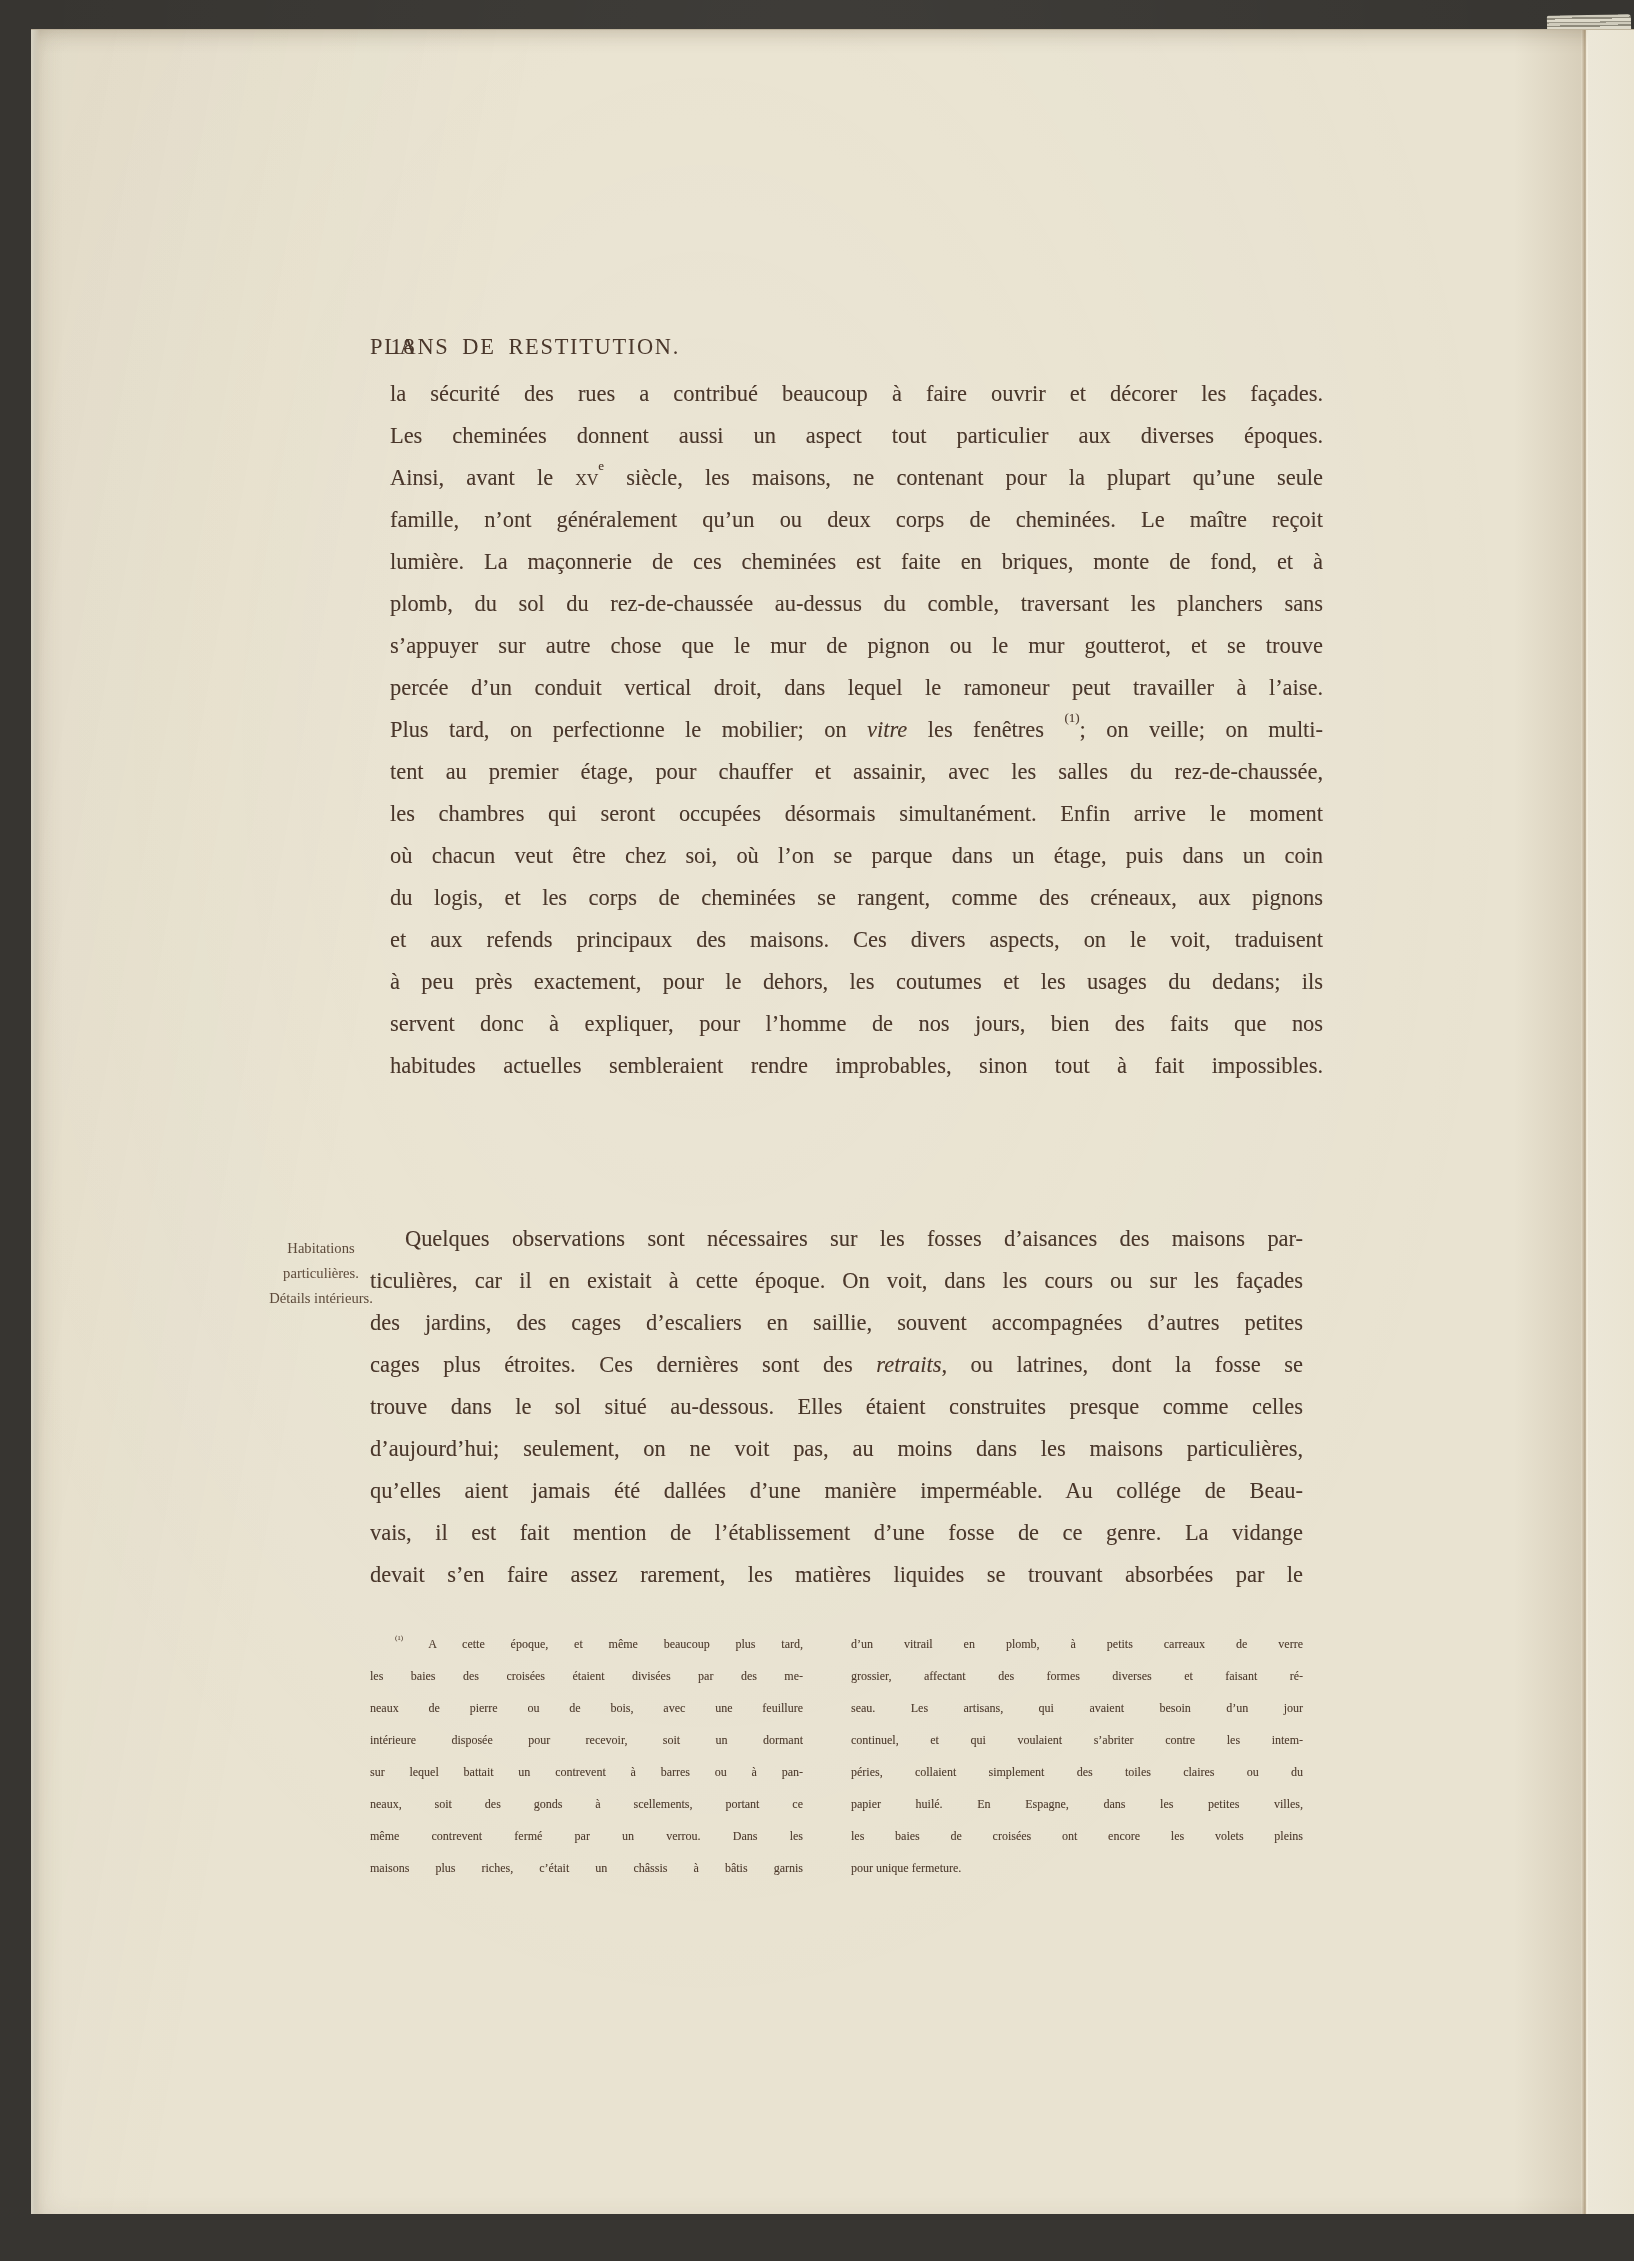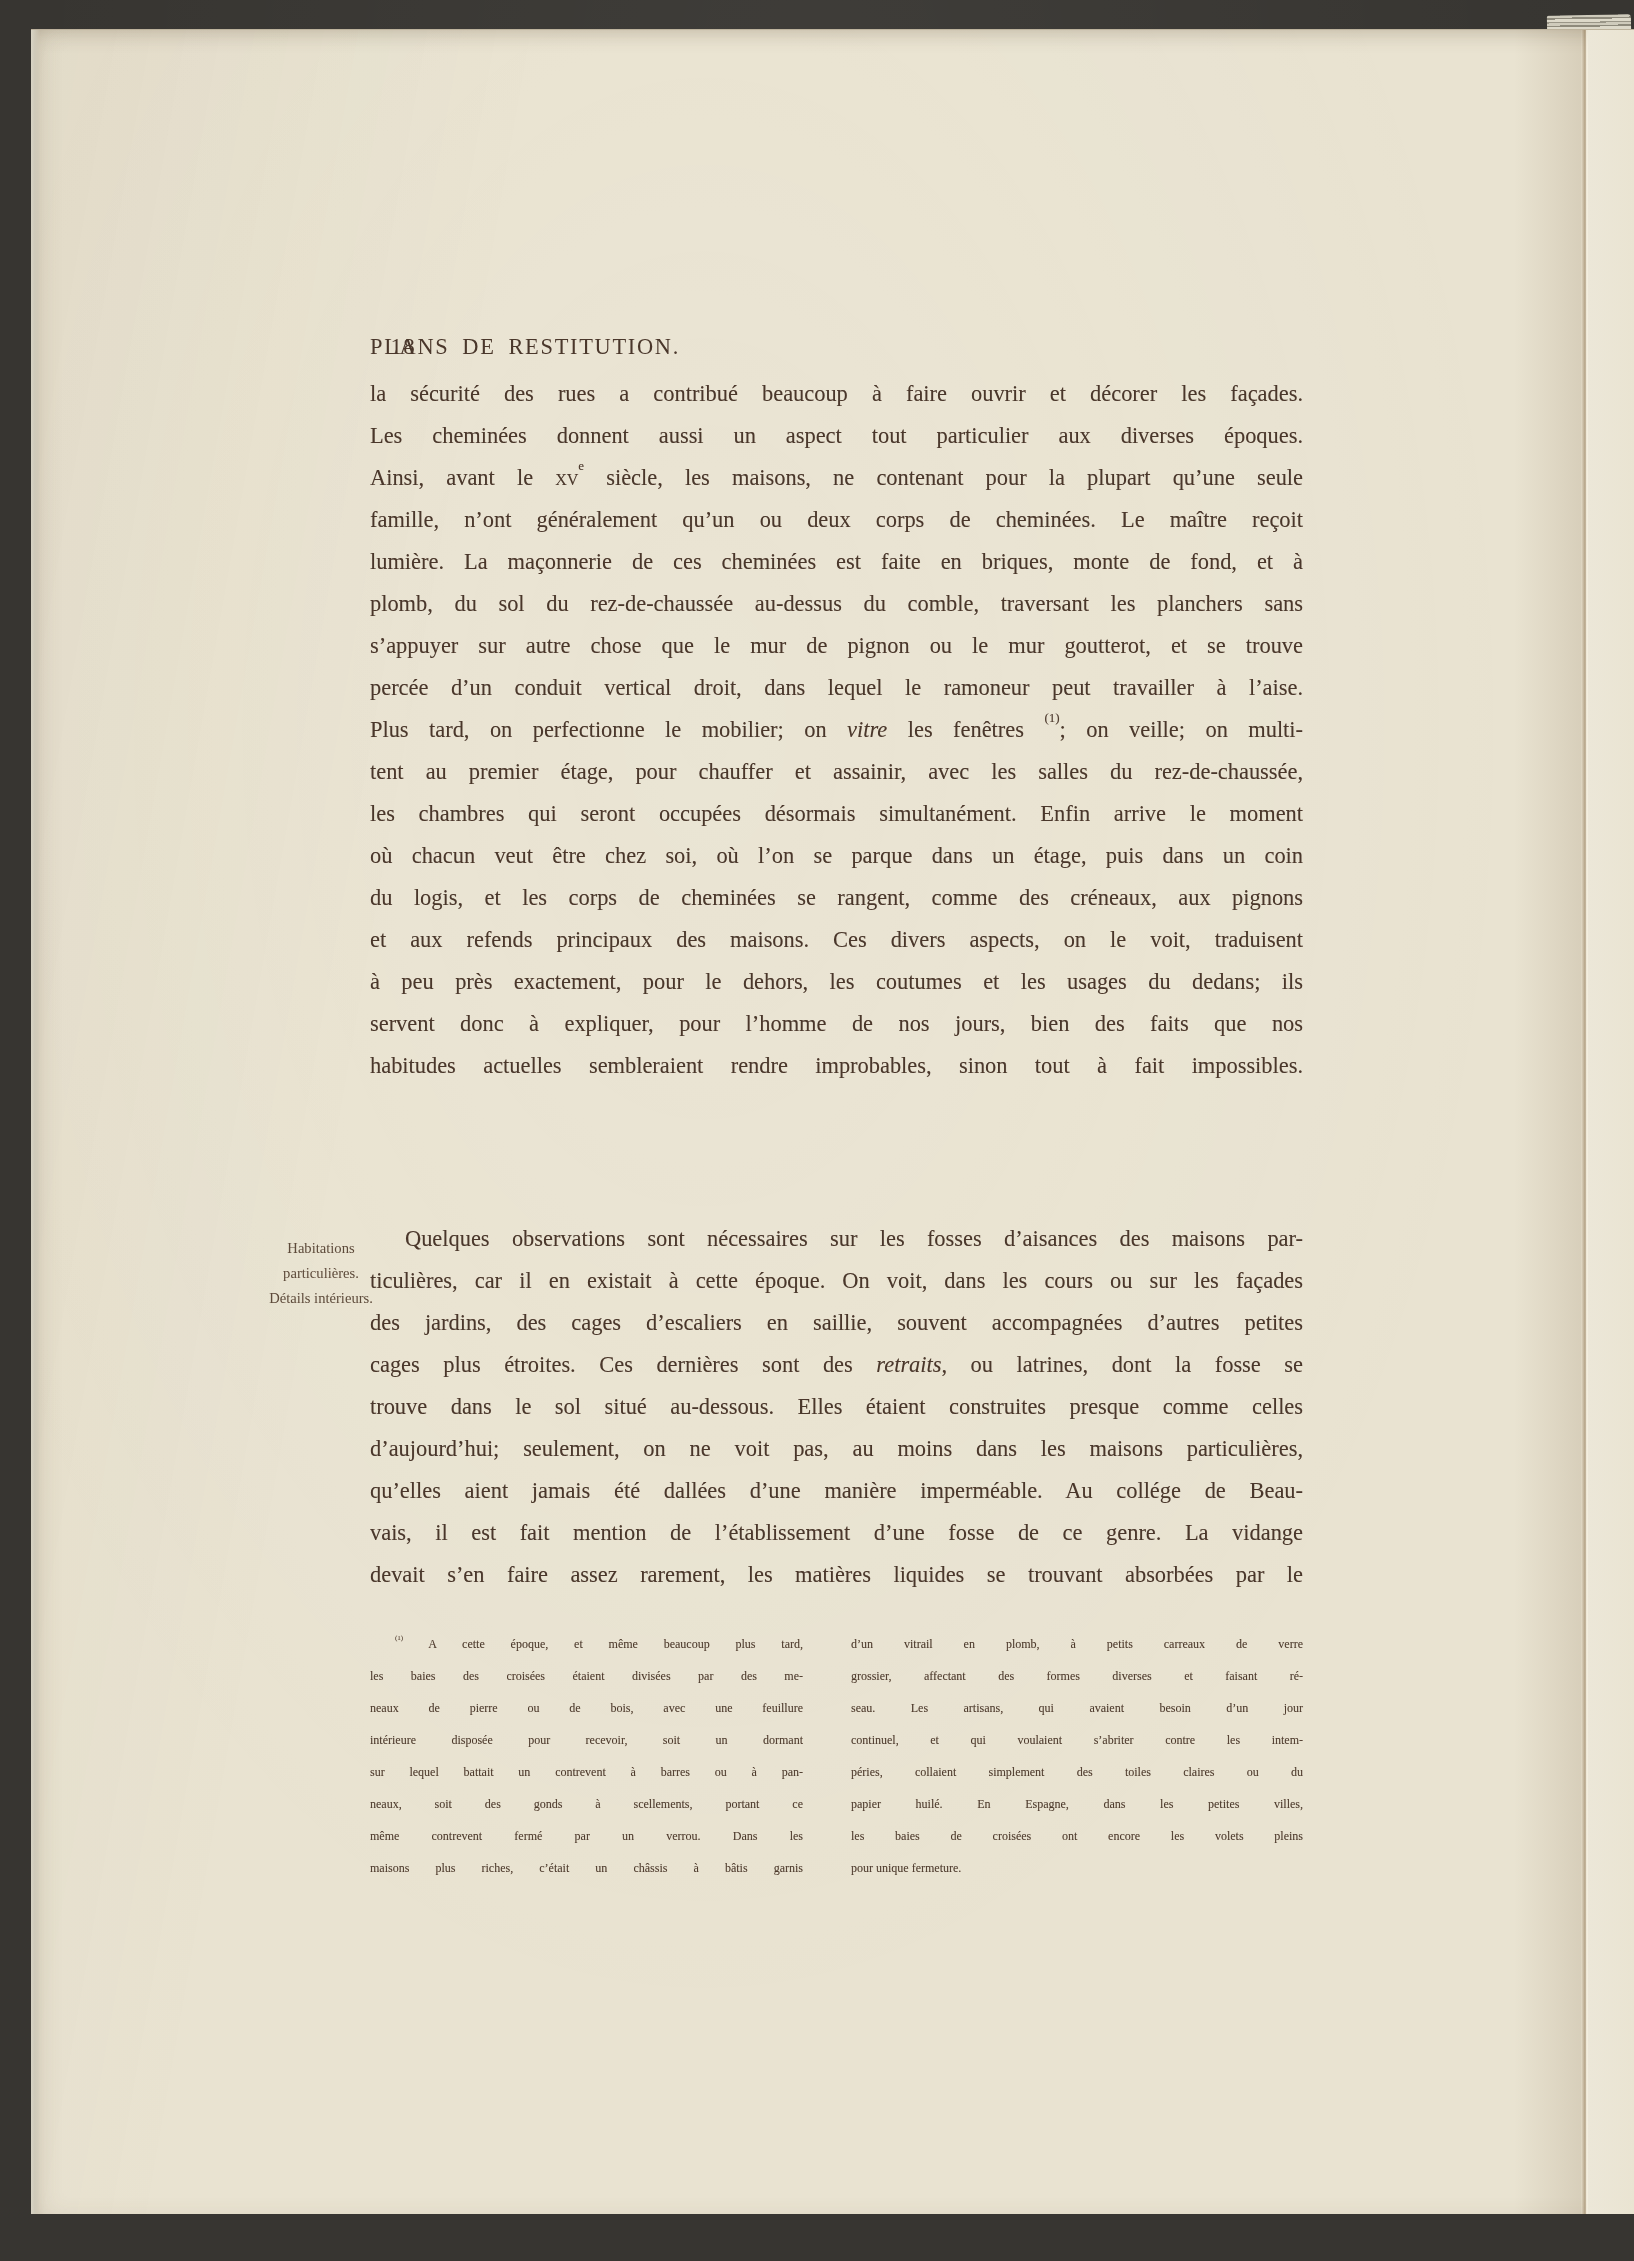--- a/index.html
+++ b/index.html
@@ -74,21 +74,21 @@
   .running-head .runtitle {
     display: block; text-align: left;
     font-size: 22.4px; letter-spacing: 1.7px; word-spacing: 5.6px;
   }
 
   .para {
     position: absolute; left: 339px; width: 933px;
     font-size: 22.4px; line-height: 42px; color: #4a372b;
     text-shadow: 0.2px 0.2px 0 rgba(74,55,43,0.28);
   }
-  .para1 { top: 343px; }
+  .para1 { top: 343px; margin-left: 20px; }
   .para2 { top: 1188px; }
 
   .tline { text-align: justify; text-align-last: justify; }
   .tline.last-left { text-align-last: left; }
   .indent-first .tline:first-child { text-indent: 35px; }
 
   .margin-note {
     position: absolute; left: 220px; top: 1206px; width: 140px;
     font-size: 14.6px; line-height: 25px; color: #5d4a3a;
     text-align: center;

